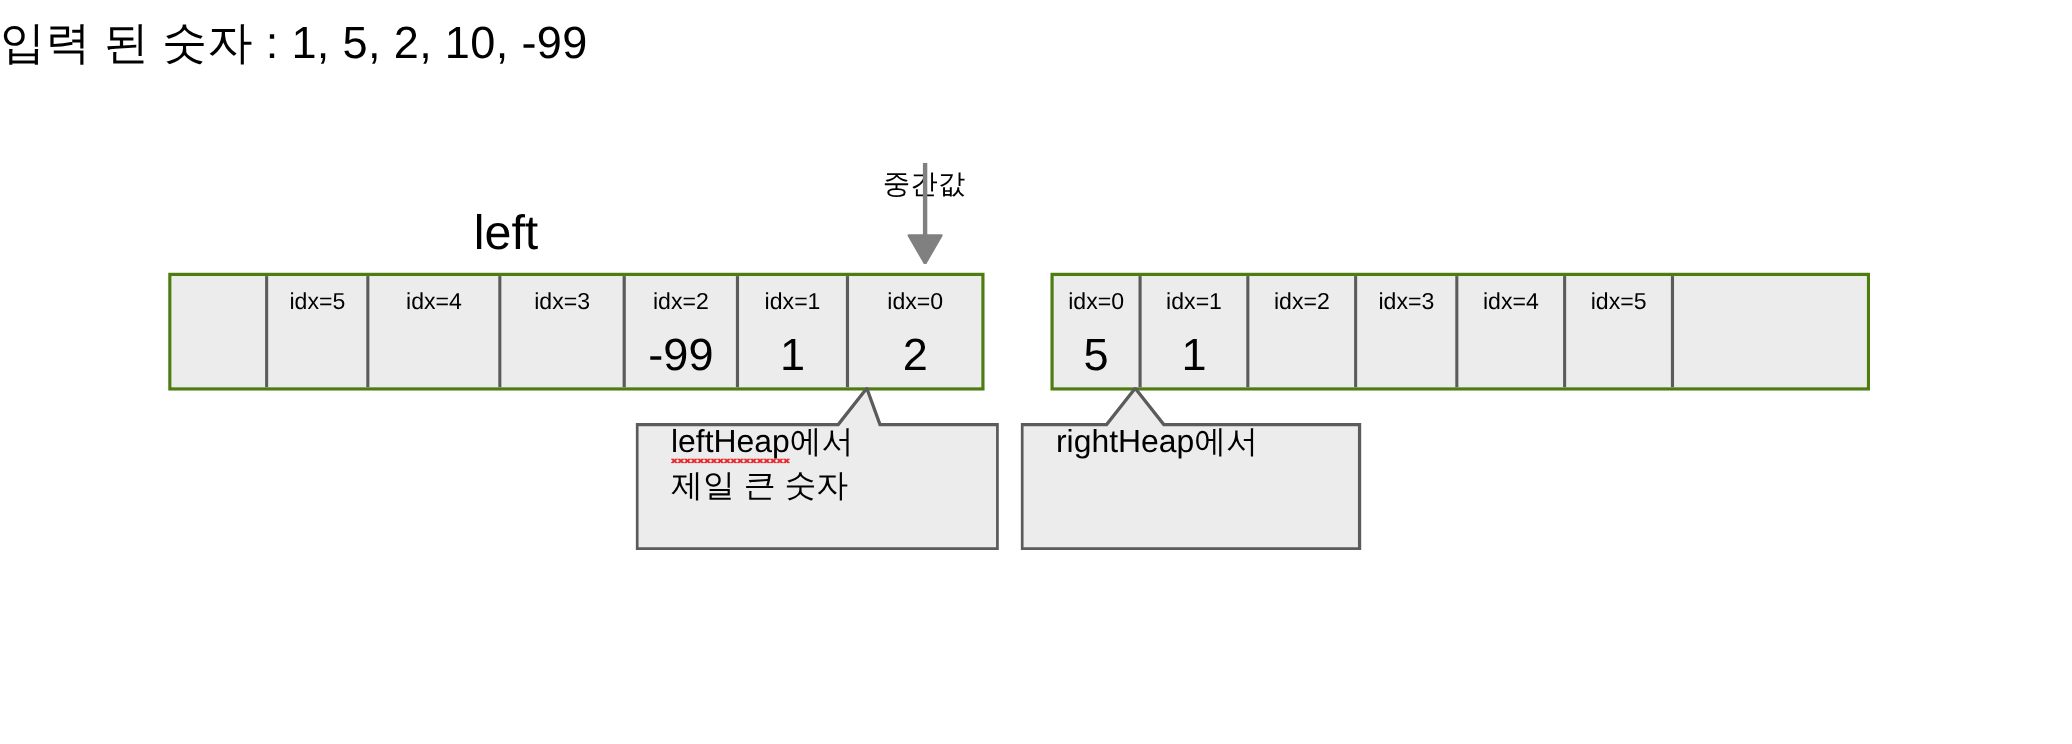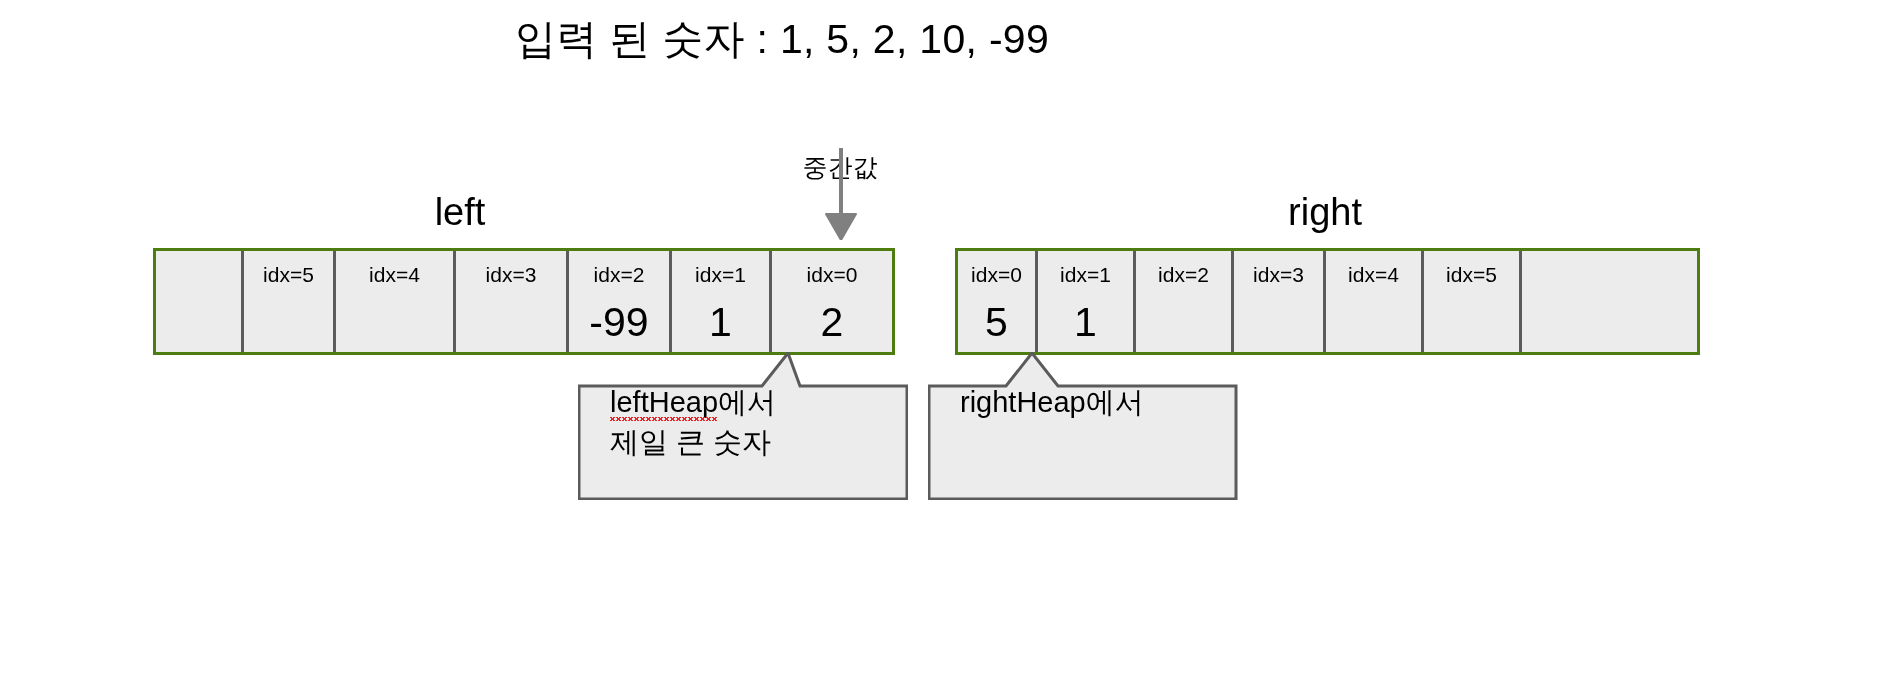--- a/index.html
+++ b/index.html
@@ -21,31 +21,31 @@
     width: 1884px;
     height: 676px;
   }
 
   
   .title {
     position: absolute;
     left: 0;
     top: 14px;
     width: 1564px;
-    text-align: center;
+    text-align: left;
     font-size: 41px;
     line-height: 50px;
     letter-spacing: 0.3px;
     white-space: nowrap;
   }
 
   
   .heap-label {
     position: absolute;
-    font-size: 38px;
+    font-size: 44px;
     line-height: 44px;
     text-align: center;
     white-space: nowrap;
   }
   #label-left  { left: 370px; top: 190px; width: 180px; }
   #label-right { left: 1230px; top: 190px; width: 190px; }
 
   
   .median-label {
     position: absolute;
@@ -198,21 +198,20 @@
     <div class="cell c5">
       <span class="idx">idx=1</span>
       <span class="val">1</span>
     </div>
     <div class="cell c6">
       <span class="idx">idx=0</span>
       <span class="val">2</span>
     </div>
   </div>
 
-  <div class="heap-label" id="label-right">right</div>
   <div class="array" id="array-right">
     <div class="cell c0">
       <span class="idx">idx=0</span>
       <span class="val">5</span>
     </div>
     <div class="cell c1">
       <span class="idx">idx=1</span>
       <span class="val">1</span>
     </div>
     <div class="cell c2">

